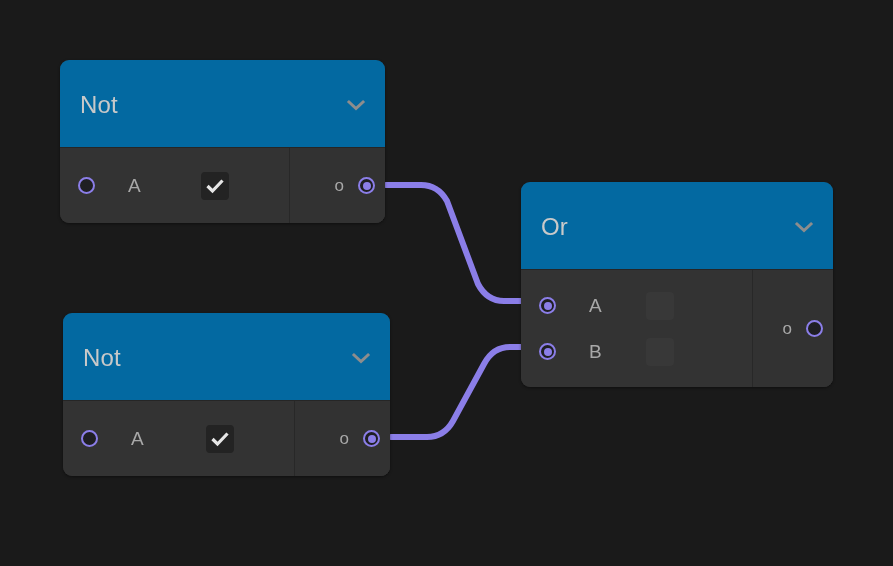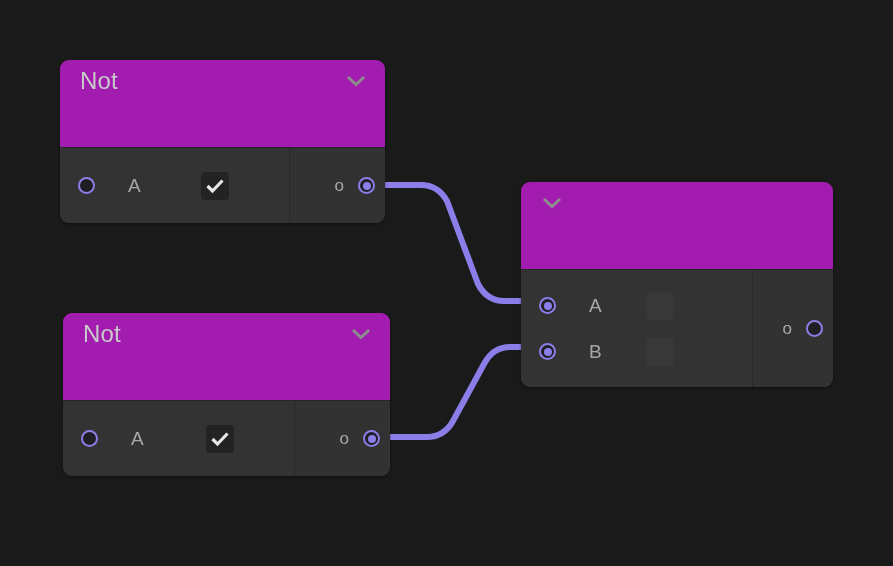--- a/index.html
+++ b/index.html
@@ -41,24 +41,24 @@
     border-radius: 9px;
     background: #2f2f2f;
     box-shadow: 0 1px 3px rgba(0,0,0,0.45);
     overflow: hidden;
   }
 
   .node-header {
     position: relative;
     height: 100%;
     box-sizing: border-box;
-    background: #a21caf;
+    background: #0369a1;
     display: flex;
     align-items: flex-start;
-    padding: 8px 18px 0 20px;
+    padding: 32px 18px 0 20px;
     border-bottom: 1px solid #262626;
   }
 
   .node-title {
     color: #c9c9c9;
     font-size: 24px;
     line-height: 26px;
     letter-spacing: 0.1px;
     font-weight: 400;
     flex: 1 1 auto;
@@ -231,20 +231,21 @@
           <div class="outputs-col" style="width: 95px;">
             <div class="port-row out">
               <div class="port-label out-label">o</div>
               <div class="socket filled" style="margin-left: 14px; margin-right: 10px;"></div>
             </div>
           </div>
         </div>
       </div>
       <div class="node" style="left: 521px; top: 182px; width: 312px; height: 205px;">
         <div class="node-header" style="height: 88px;">
+          <div class="node-title">Or</div>
           <div class="chevron-btn">
             <svg width="22" height="14" viewBox="0 0 22 14">
               <path d="M4 4 L11 10.5 L18 4" fill="none" stroke="#8d8d8d" stroke-width="3" stroke-linecap="square" stroke-linejoin="miter"></path>
             </svg>
           </div>
         </div>
         <div class="node-body" style="height: 117px;">
           <div class="inputs-col">
             <div class="port-row in">
               <div class="socket filled" style="margin-left: 18px;"></div>

